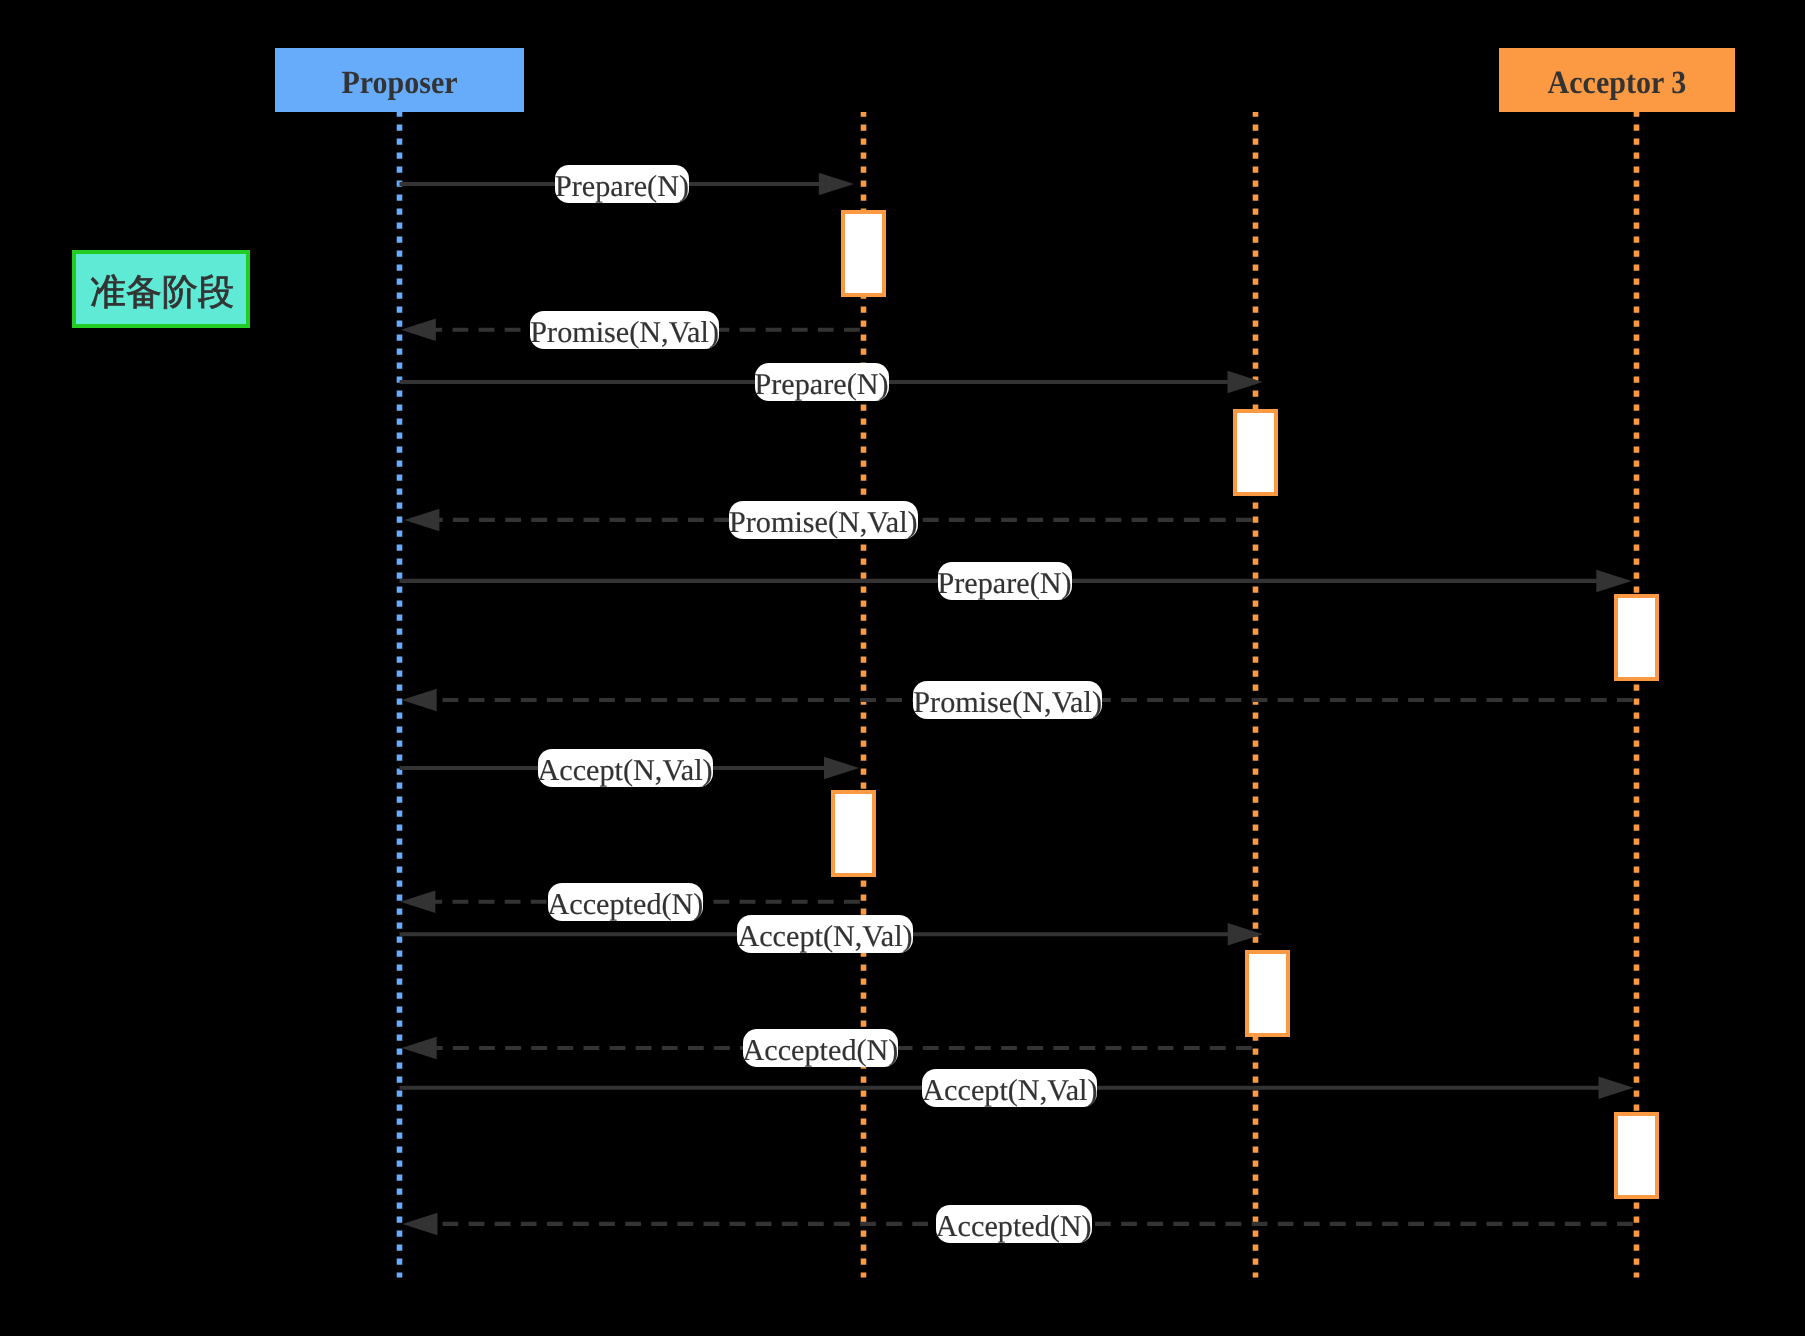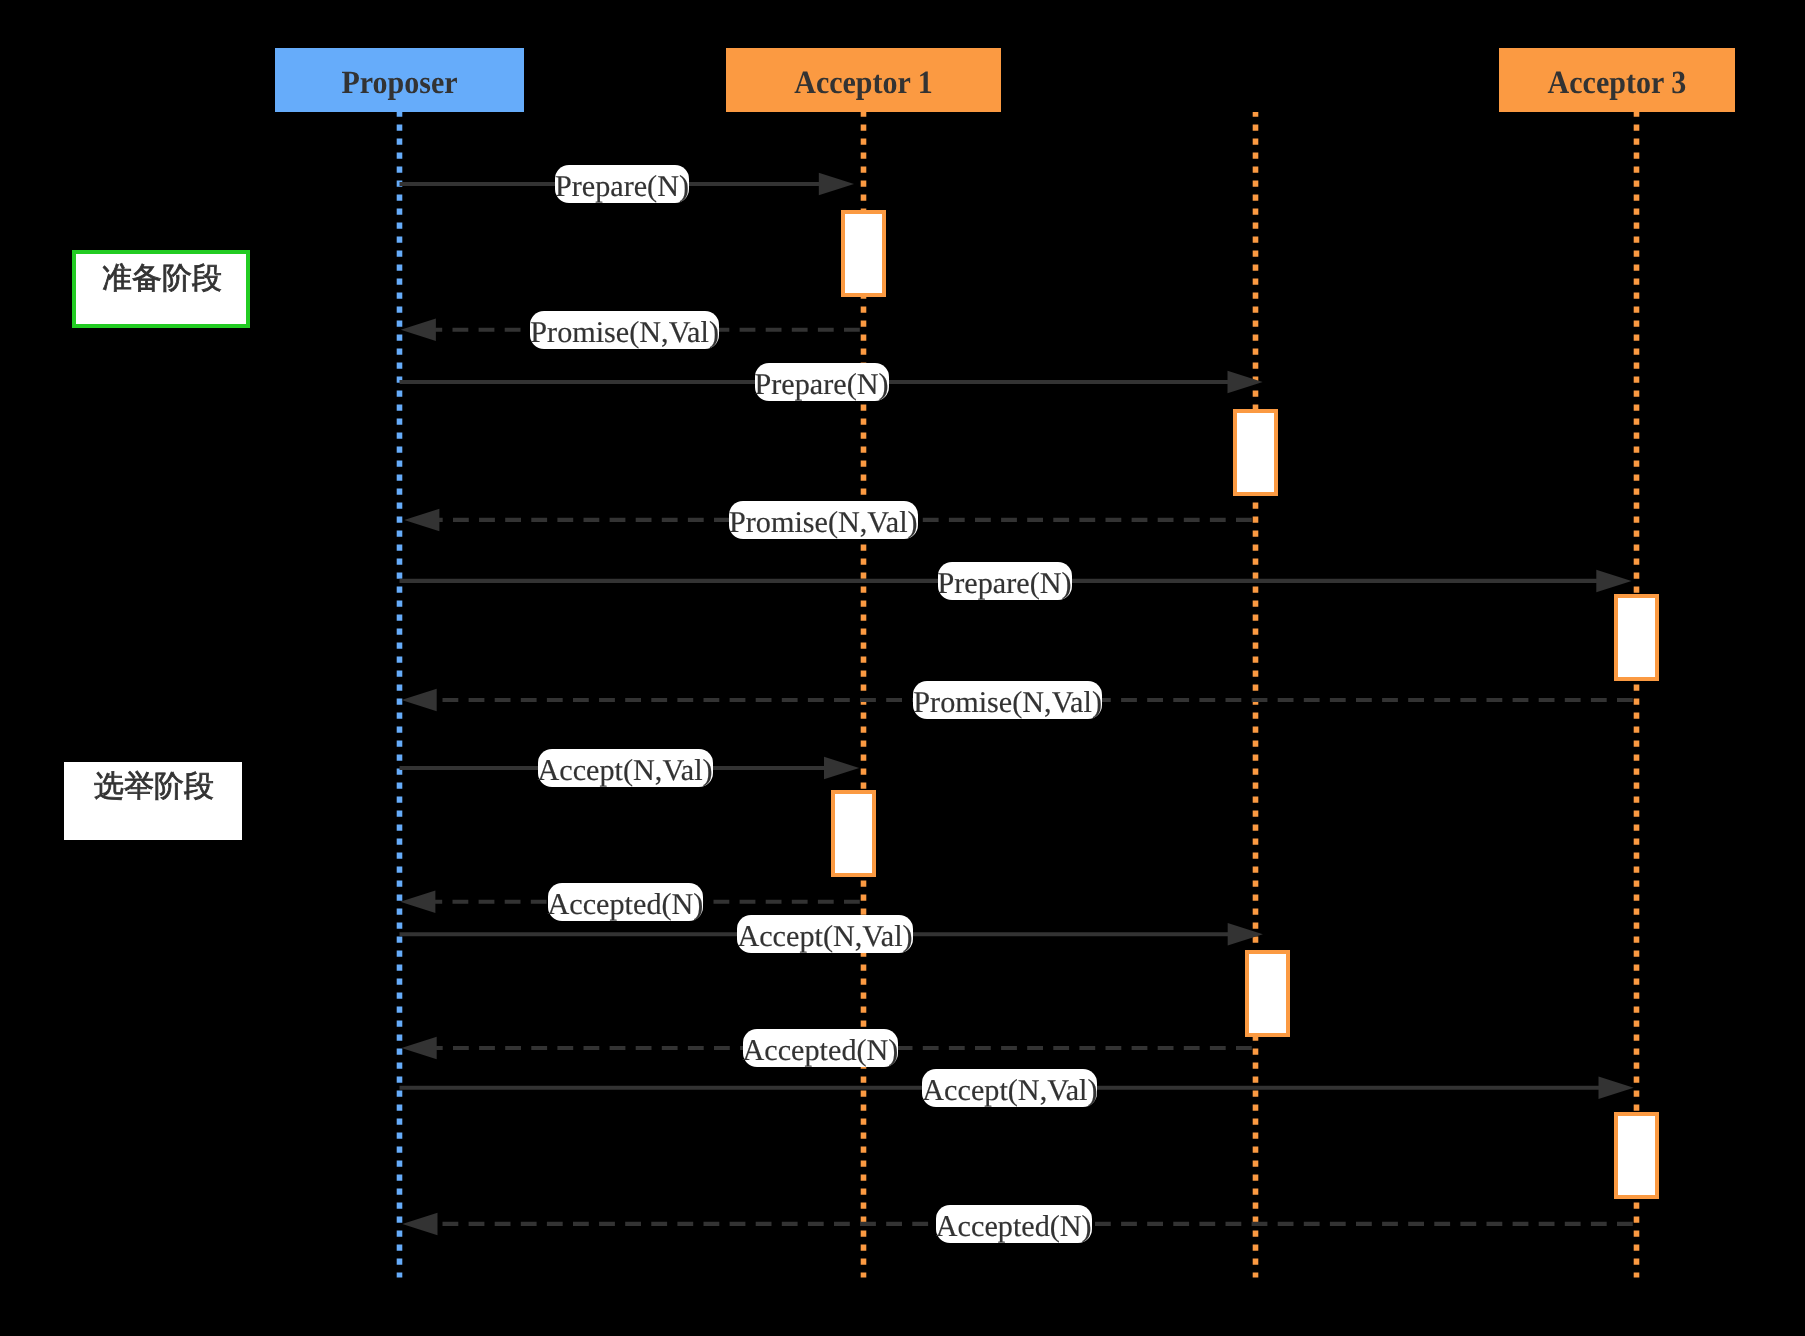--- a/index.html
+++ b/index.html
@@ -46,25 +46,25 @@
   }
   .activation {
     position: absolute;
     box-sizing: border-box;
     background: #ffffff;
   }
   .note-box {
     position: absolute;
     box-sizing: border-box;
     display: flex;
-    align-items: flex-start;
+    align-items: center;
     justify-content: center;
-    background: #ffffff;
+    background: #5eead4;
     color: #333333;
-    font-size: 30px;
+    font-size: 36px;
   }
   .note-box > span {
     -webkit-text-stroke: 0.78px #333333;
     letter-spacing: 0px;
     position: relative;
     top: 4px;
     left: 1px;
   }
   .messages-layer {
     position: absolute;
@@ -98,31 +98,25 @@
       <svg width="1805" height="1336" style="position:absolute;left:0;top:0">
         <line x1="383.5" y1="112" x2="383.5" y2="1277.6" stroke="#66acfa" stroke-width="5.6" stroke-dasharray="6.2,7.8" stroke-dashoffset="1.5"></line>
         <line x1="847.5" y1="112" x2="847.5" y2="1277.6" stroke="#fb9a42" stroke-width="5.6" stroke-dasharray="6.2,7.8" stroke-dashoffset="1.5"></line>
         <line x1="1239.5" y1="112" x2="1239.5" y2="1277.6" stroke="#fb9a42" stroke-width="5.6" stroke-dasharray="6.2,7.8" stroke-dashoffset="1.5"></line>
         <line x1="1620.5" y1="112" x2="1620.5" y2="1277.6" stroke="#fb9a42" stroke-width="5.6" stroke-dasharray="6.2,7.8" stroke-dashoffset="1.5"></line>
       </svg>
     </div>
     <div class="actor-box" style="left: 258.9px; top: 47.8px; width: 249.2px; height: 64.2px; background: rgb(102, 172, 250);">
       <span>Proposer</span>
     </div>
-    <div class="actor-box" style="left: 709.9px; top: 47.8px; width: 275.3px; height: 64.2px; background: rgb(251, 154, 66);">
-      <span>Acceptor 1</span>
-    </div>
     <div class="actor-box" style="left: 1482.9px; top: 47.8px; width: 236px; height: 64.2px; background: rgb(251, 154, 66);">
       <span>Acceptor 3</span>
     </div>
     <div class="note-box" style="left: 56px; top: 249.7px; width: 178px; height: 78px; border: 4px solid rgb(34, 204, 34);">
       <span>准备阶段</span>
-    </div>
-    <div class="note-box" style="left: 48px; top: 761.9px; width: 178px; height: 78px;">
-      <span>选举阶段</span>
     </div>
     <div class="activation" style="left: 825.2px; top: 210px; width: 45px; height: 86.8px; border: 4.2px solid rgb(251, 154, 66);"></div>
     <div class="activation" style="left: 1217.1px; top: 409px; width: 45px; height: 86.9px; border: 4.2px solid rgb(251, 154, 66);"></div>
     <div class="activation" style="left: 1598.1px; top: 593.8px; width: 45px; height: 86.9px; border: 4.2px solid rgb(251, 154, 66);"></div>
     <div class="activation" style="left: 814.8px; top: 789.8px; width: 45px; height: 87.1px; border: 4.2px solid rgb(251, 154, 66);"></div>
     <div class="activation" style="left: 1229.1px; top: 949.9px; width: 45px; height: 86.9px; border: 4.2px solid rgb(251, 154, 66);"></div>
     <div class="activation" style="left: 1598.1px; top: 1111.9px; width: 45px; height: 87.2px; border: 4.2px solid rgb(251, 154, 66);"></div>
     <div class="messages-layer">
       <svg width="1805" height="1336" style="position:absolute;left:0;top:0">
         <line x1="383.5" y1="184" x2="805" y2="184" stroke="#333333" stroke-width="4.1"></line>

